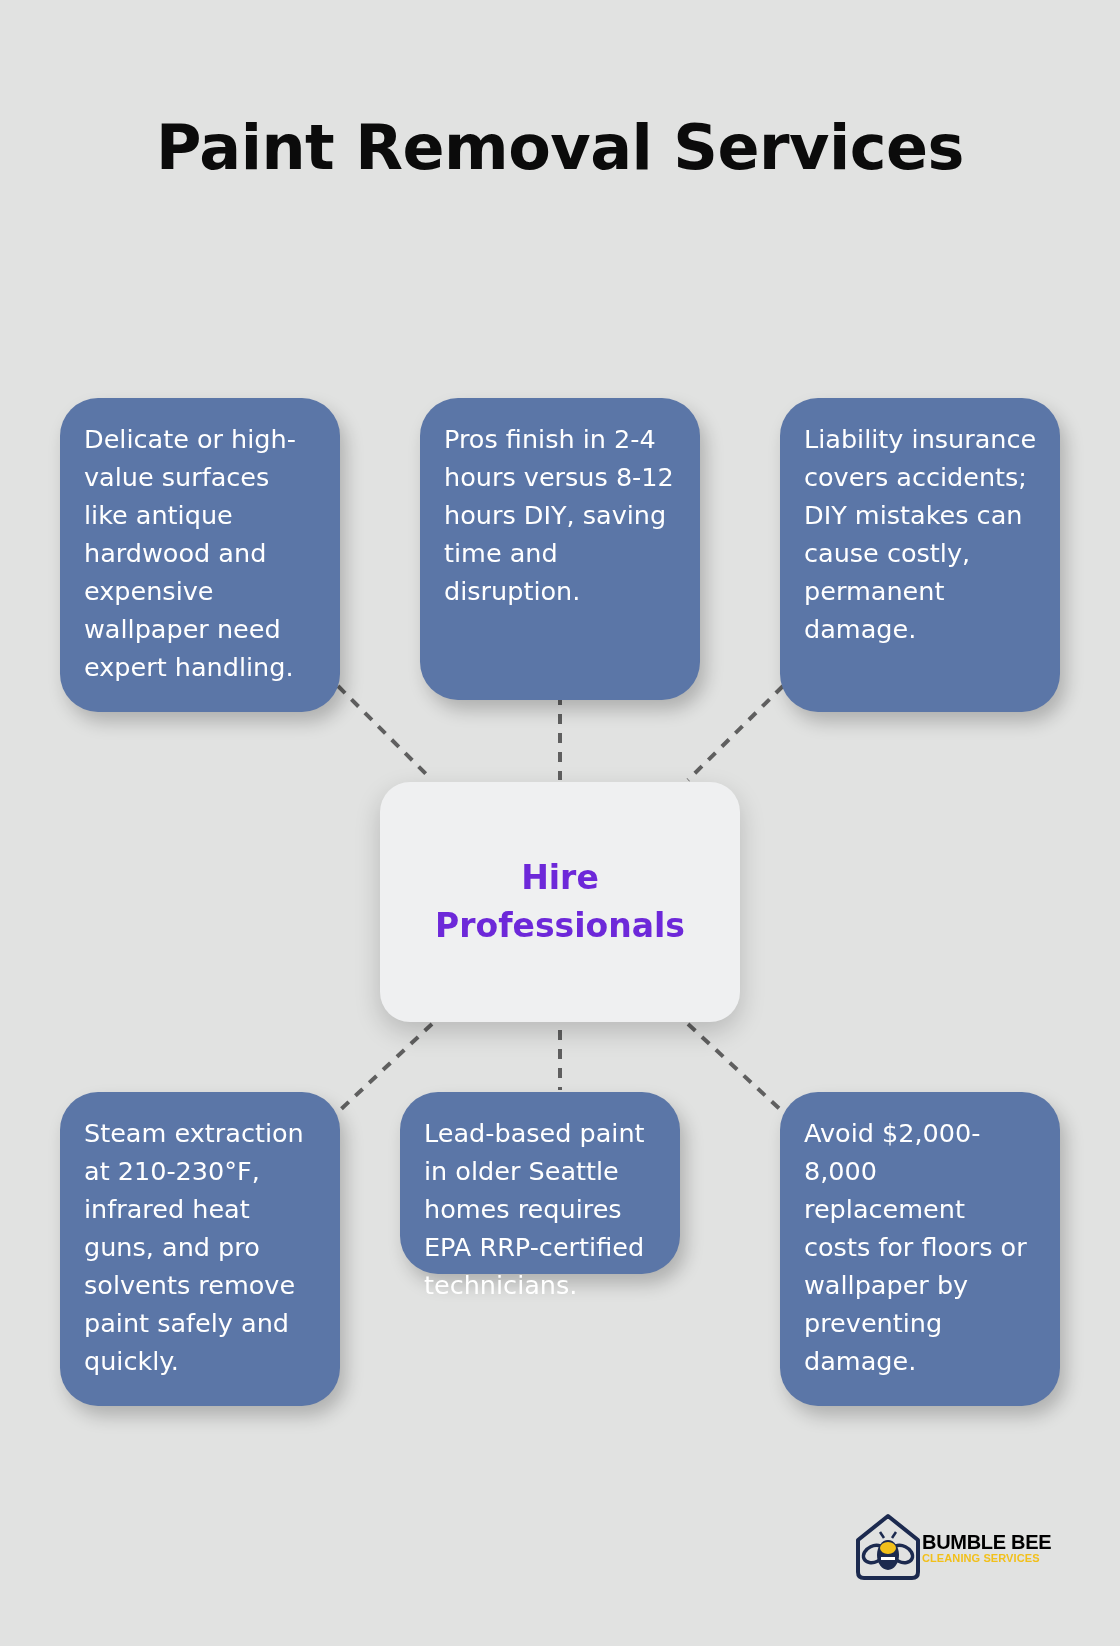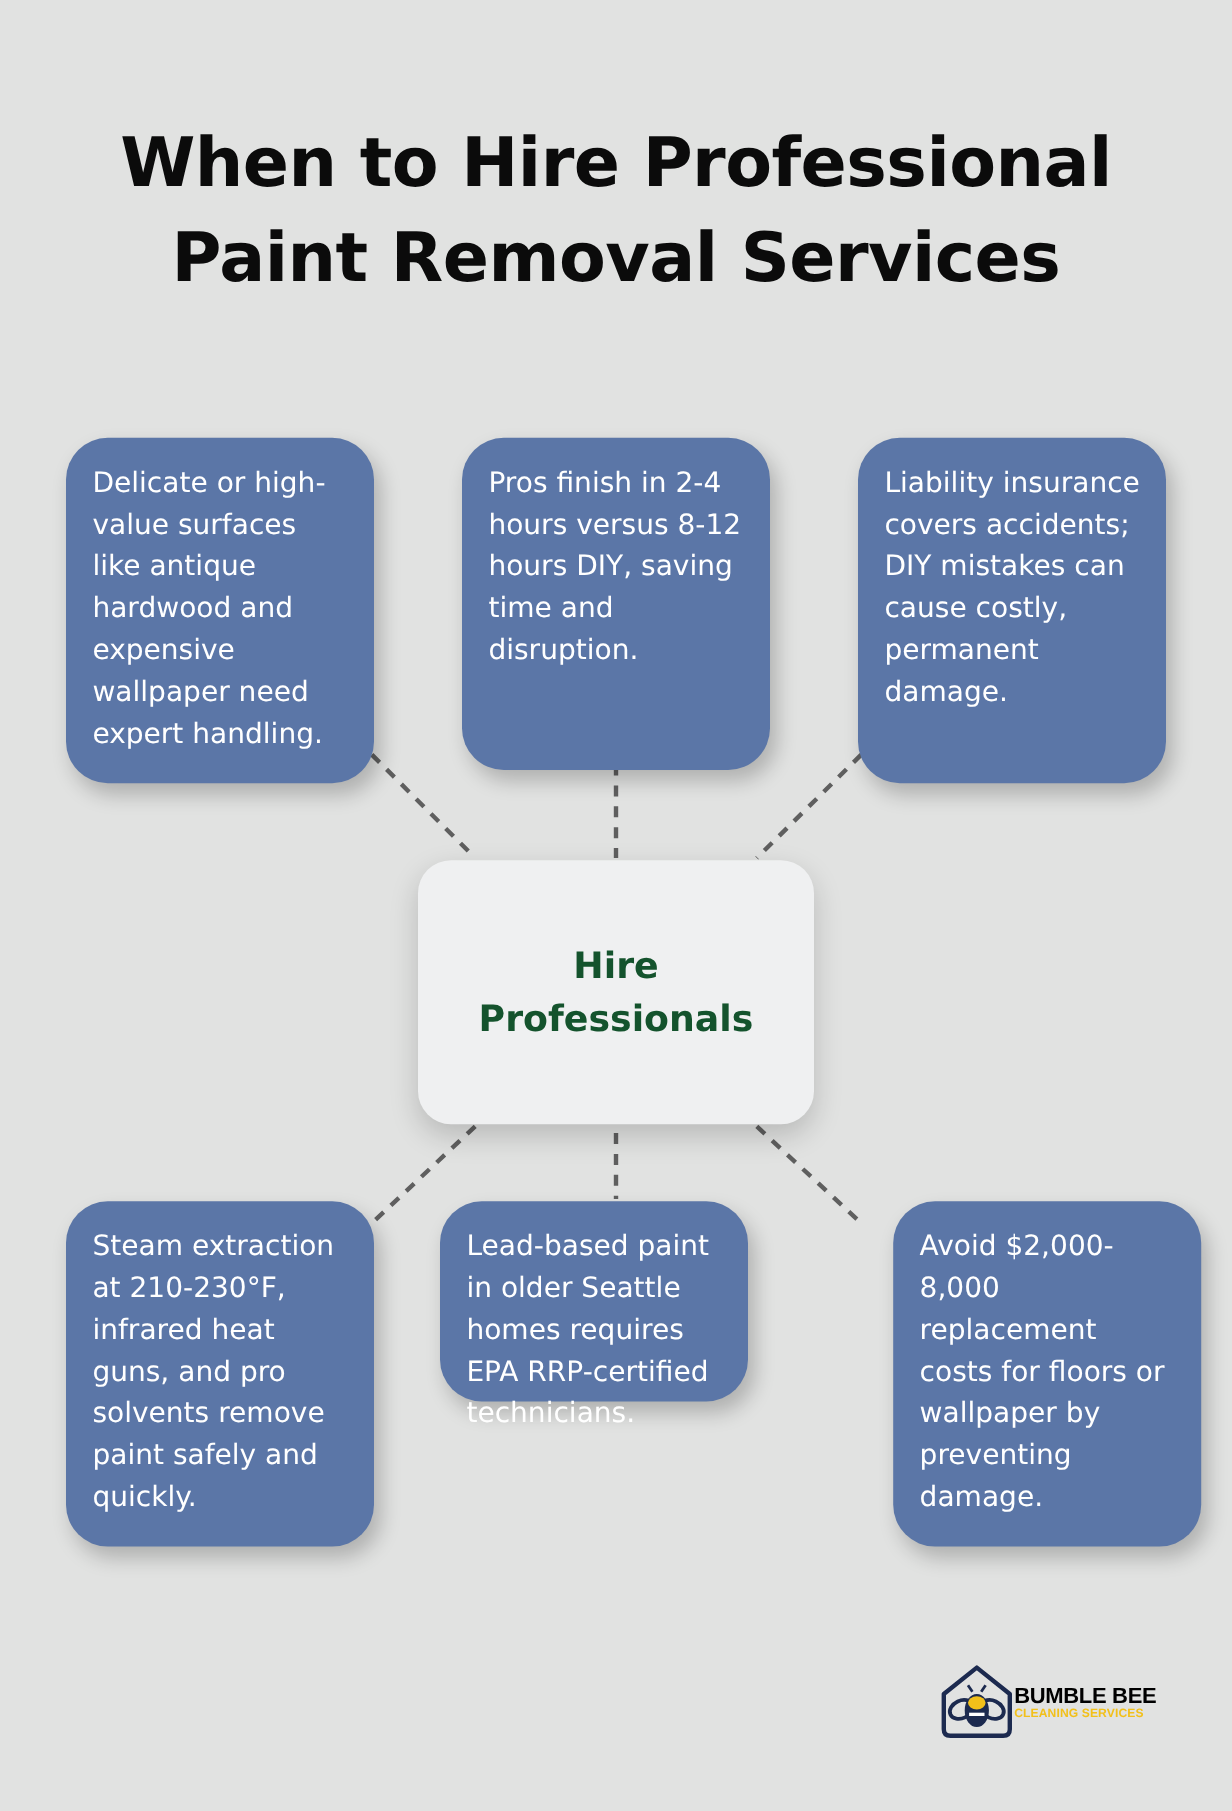--- a/index.html
+++ b/index.html
@@ -22,21 +22,21 @@
       color: #ffffff; font-size: 25.5px; line-height: 38px;
       box-shadow: 6px 10px 18px rgba(0,0,0,0.22);
     }
     .center {
       position: absolute; left: 380px; top: 782px; width: 360px; height: 240px;
       background: #eff0f1; border-radius: 30px;
       box-shadow: 0 10px 26px rgba(0,0,0,0.18);
       display: flex; align-items: center; justify-content: center; text-align: center;
     }
     .center-label {
-      font-weight: bold; font-size: 33px; line-height: 48px; color: #14532d;
+      font-weight: bold; font-size: 33px; line-height: 48px; color: #6d28d9;
     }
     .center-label span { display: block; }
     .logo {
       position: absolute; left: 852px; top: 1510px; width: 210px; height: 72px;
     }
     .logo-text { position: absolute; left: 70px; top: 22px; }
     .logo-main {
       font-family: "Liberation Sans", sans-serif; font-weight: bold;
       font-size: 20px; line-height: 20px; color: #000000; letter-spacing: -0.3px;
       white-space: nowrap;
@@ -44,21 +44,20 @@
     .logo-sub {
       font-family: "Liberation Sans", sans-serif; font-weight: bold;
       font-size: 11px; line-height: 13px; color: #f2c01a; white-space: nowrap;
       letter-spacing: 0.1px;
     }
   </style>
 </head>
 <body>
 
 <div class="title">
-  <span>When to Hire Professional</span>
   <span>Paint Removal Services</span>
 </div>
 
 <svg class="connectors" viewBox="0 0 1120 1646">
   <g stroke="#5f5f5f" stroke-width="4" stroke-dasharray="10 9" fill="none">
     <line x1="338" y1="686" x2="432" y2="780"></line>
     <line x1="560" y1="638" x2="560" y2="780"></line>
     <line x1="783" y1="686" x2="688" y2="780"></line>
     <line x1="432" y1="1024" x2="338" y2="1112"></line>
     <line x1="560" y1="1030" x2="560" y2="1090"></line>
@@ -82,21 +81,21 @@
     <span>Professionals</span>
   </div>
 </div>
 
 <div class="card" style="left:60px; top:1092px; height:314px;">
   <span>Steam extraction at 210-230°F, infrared heat guns, and pro solvents remove paint safely and quickly.</span>
 </div>
 <div class="card" style="left:400px; top:1092px; height:182px;">
   <span>Lead-based paint in older Seattle homes requires EPA RRP-certified technicians.</span>
 </div>
-<div class="card" style="left:812px; top:1092px; height:314px;">
+<div class="card" style="left:780px; top:1092px; height:314px;">
   <span>Avoid $2,000-8,000 replacement costs for floors or wallpaper by preventing damage.</span>
 </div>
 
 <div class="logo">
   <svg width="72" height="72" viewBox="0 0 72 72" style="position:absolute;left:0;top:0;">
     <path d="M6 30 L36 6 L66 30 L66 62 Q66 68 60 68 L12 68 Q6 68 6 62 Z" fill="none" stroke="#1c2a4f" stroke-width="4" stroke-linejoin="round"></path>
     <ellipse cx="22" cy="44" rx="11" ry="8" fill="none" stroke="#1c2a4f" stroke-width="3.5" transform="rotate(-25 22 44)"></ellipse>
     <ellipse cx="50" cy="44" rx="11" ry="8" fill="none" stroke="#1c2a4f" stroke-width="3.5" transform="rotate(25 50 44)"></ellipse>
     <ellipse cx="36" cy="45" rx="11" ry="15" fill="#1c2a4f"></ellipse>
     <ellipse cx="36" cy="38" rx="8" ry="6" fill="#f2c01a"></ellipse>

